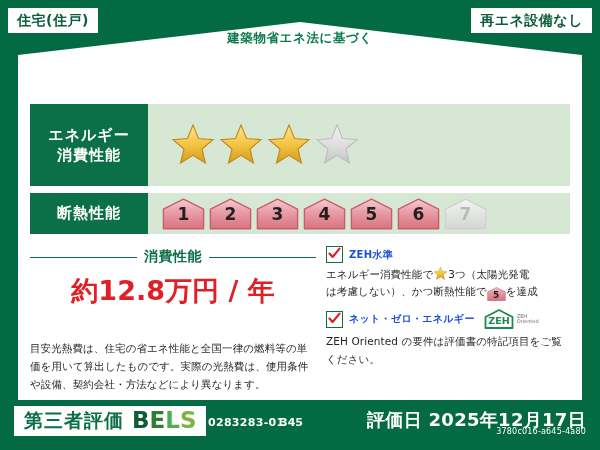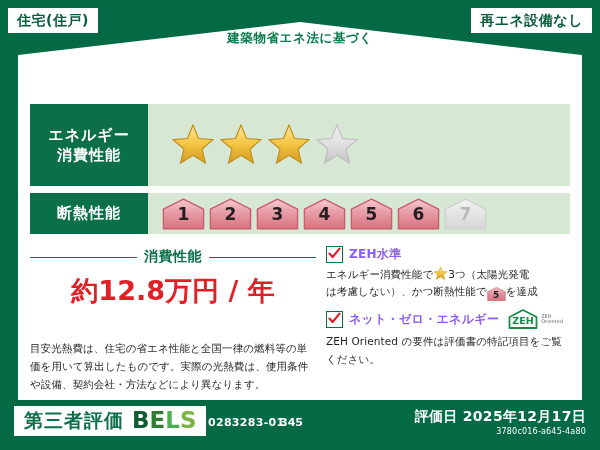--- a/index.html
+++ b/index.html
@@ -93,21 +93,21 @@
   }
 
   .zeh-block{margin-bottom:6px;}
   .zeh-head{display:flex;align-items:center;gap:6px;}
   .chk{
     width:15px;height:15px;flex:none;border:1.6px solid #0b7048;background:#fff;
     position:relative;
   }
   .chk svg{position:absolute;left:1px;top:0px;}
   .zeh-title{
-    font-size:12px;font-weight:bold;color:#8b5cf6;letter-spacing:0.3px;white-space:nowrap;
+    font-size:10px;font-weight:bold;color:#1d4ed8;letter-spacing:0.3px;white-space:nowrap;
   }
   .zeh-logo{display:inline-flex;align-items:center;gap:2px;margin-left:2px;}
   .zeh-logo .zmark{font-size:5px;color:#6b6b6b;line-height:1.15;text-align:left;}
   .zeh-desc{
     font-size:10.5px;color:#231f20;line-height:1.65;margin-top:3px;letter-spacing:0.1px;
   }
 
   
   .footer{
     position:absolute;left:0;right:0;bottom:0;height:50px;background:#046A43;
@@ -123,21 +123,21 @@
   .bels-en .b3{color:#4caf50;}
   .bels-en .b4{color:#7cb342;}
   .bels-id{
     position:absolute;left:208px;top:16px;color:#ffffff;font-size:11px;font-weight:bold;
     letter-spacing:0.3px;
   }
   .bels-unit{
     position:absolute;left:280px;top:16px;color:#ffffff;font-size:11px;font-weight:bold;
   }
   .foot-date{
-    position:absolute;right:14px;top:8px;color:#ffffff;font-size:14px;font-weight:bold;
+    position:absolute;right:14px;top:8px;color:#ffffff;font-size:18px;font-weight:bold;
     letter-spacing:0.3px;
   }
   .foot-uuid{
     position:absolute;right:14px;top:27px;color:#ffffff;font-size:8px;letter-spacing:0.2px;
   }
 </style>
 </head>
 <body>
 
 <div id="label-root">

